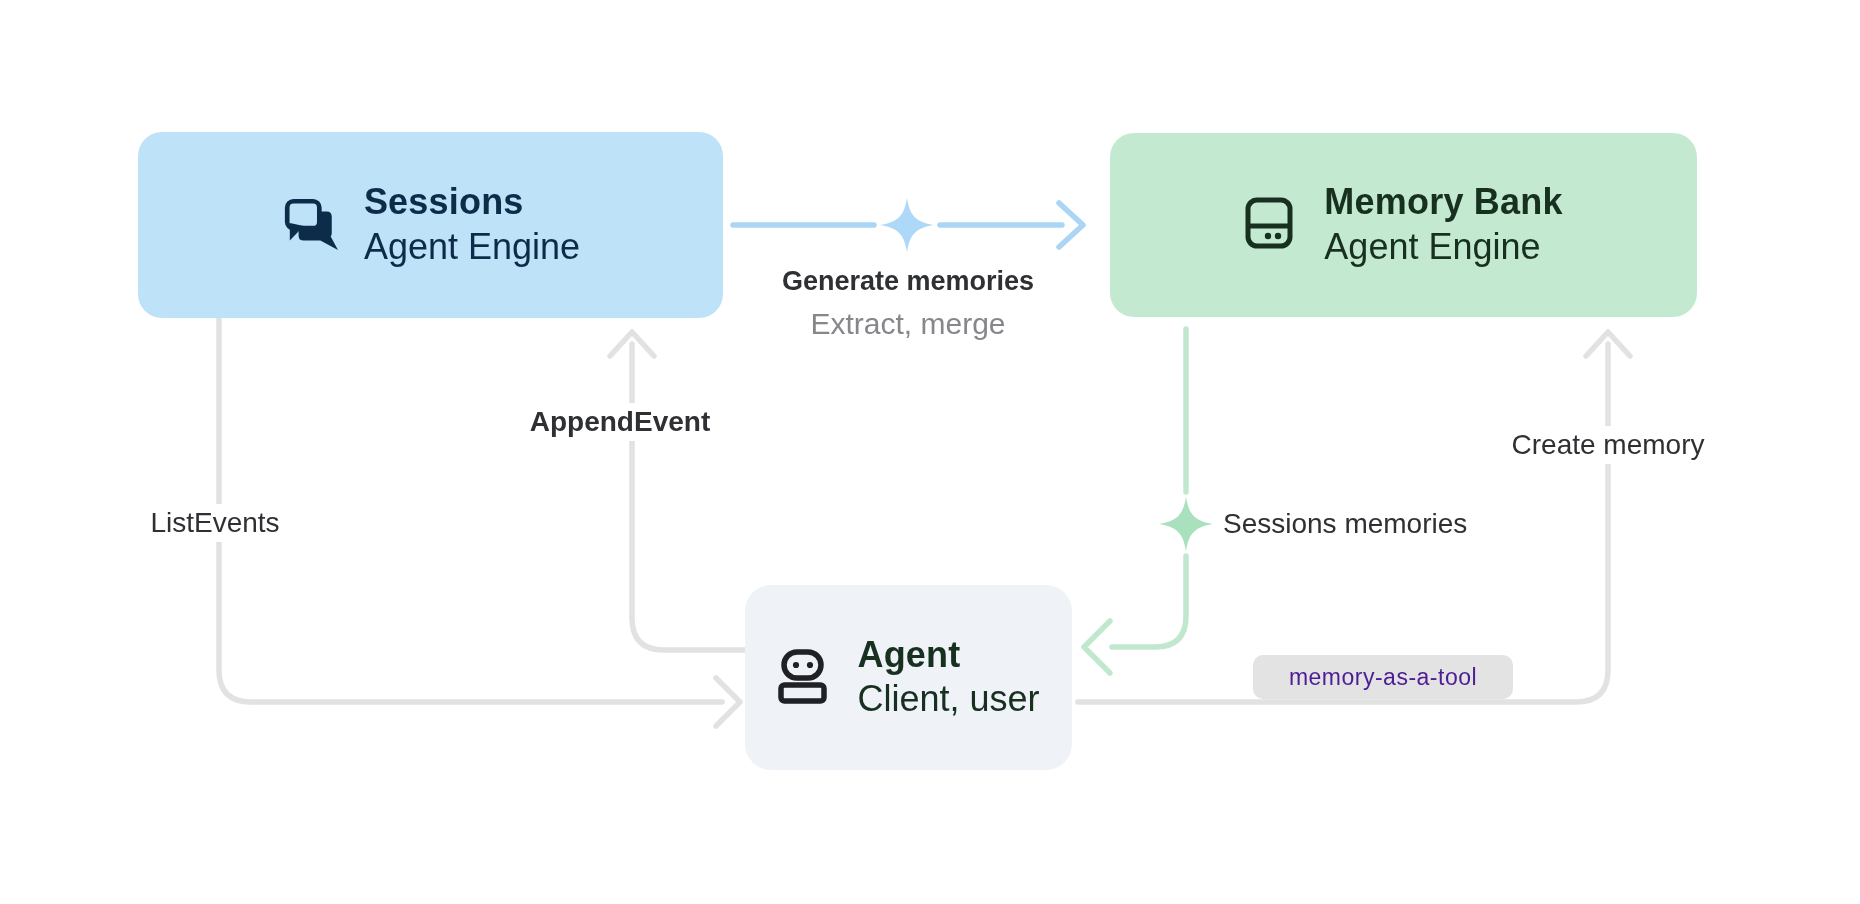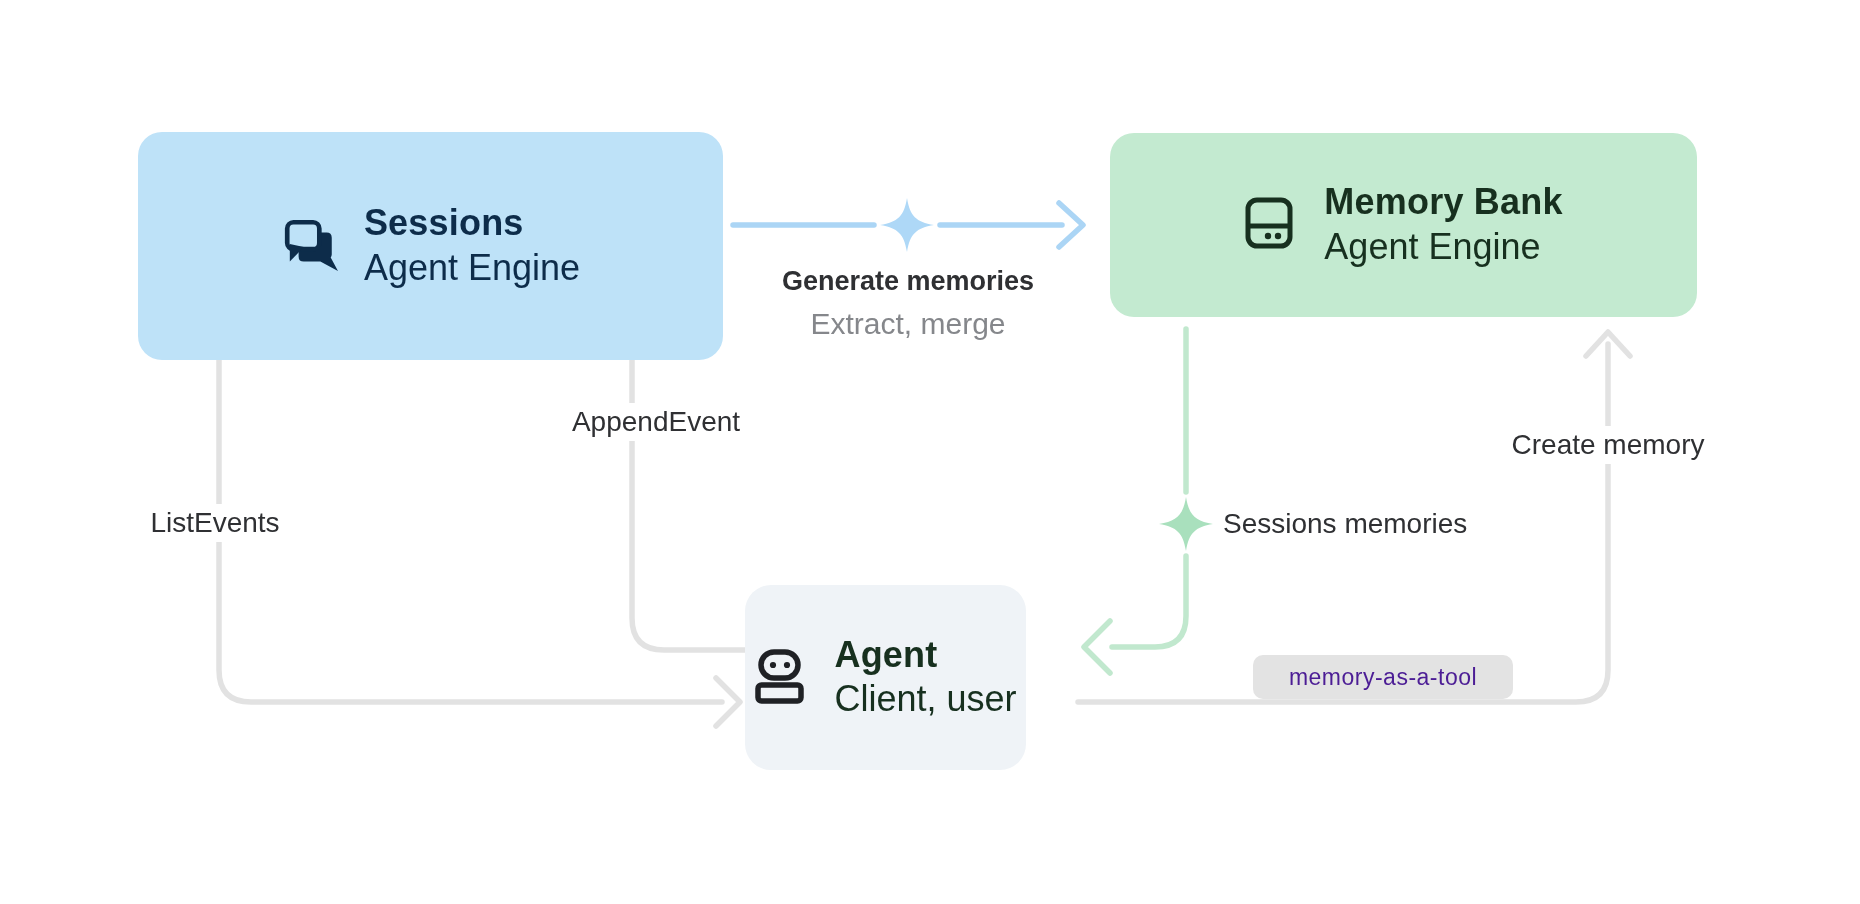--- a/index.html
+++ b/index.html
@@ -5,29 +5,29 @@
   html,body{margin:0;padding:0;background:#ffffff;}
   body{font-family:"Liberation Sans","DejaVu Sans",sans-serif;}
   #canvas{position:relative;width:1860px;height:904px;background:#ffffff;overflow:hidden;}
   #wires{position:absolute;left:0;top:0;width:1860px;height:904px;}
 
   .node{position:absolute;display:flex;align-items:center;justify-content:center;gap:30px;border-radius:24px;}
   .node .txt{display:flex;flex-direction:column;justify-content:center;}
   .node .title{font-size:36px;font-weight:700;line-height:1.18;letter-spacing:.2px;}
   .node .subtitle{font-size:36px;font-weight:400;line-height:1.25;}
 
-  .node-sessions{left:138px;top:132px;width:585px;height:228px;background:#bee2f8;color:#0d2c4a;gap:25px;}
+  .node-sessions{left:138px;top:132px;width:585px;height:186px;background:#bee2f8;color:#0d2c4a;gap:25px;}
   .node-memory{left:1110px;top:133px;width:587px;height:184px;background:#c3ead0;color:#17301f;}
-  .node-agent{left:745px;top:585px;width:281px;height:185px;background:#eff3f7;color:#17301f;border-radius:26px;}
+  .node-agent{left:745px;top:585px;width:327px;height:185px;background:#eff3f7;color:#17301f;border-radius:26px;}
 
   .edge-label{position:absolute;font-size:28px;color:#2f3033;white-space:nowrap;z-index:3;}
   .masked{background:#ffffff;padding:3px 9px;transform:translateX(-50%);}
   .lbl-generate{left:908px;top:266px;transform:translateX(-50%);font-size:27px;font-weight:600;}
   .lbl-extract{left:908px;top:307px;transform:translateX(-50%);font-size:30px;color:#85878b;font-weight:400;text-align:right;}
-  .lbl-append{left:656px;top:403px;}
+  .lbl-append{left:620px;top:403px;font-weight:bold;}
   .lbl-list{left:215px;top:504px;}
   .lbl-create{left:1608px;top:426px;}
   .lbl-retrieve{left:1223px;top:508px;}
 
   .chip{position:absolute;left:1253px;top:655px;width:260px;height:44px;background:#e3e3e3;border-radius:10px;display:flex;align-items:center;justify-content:center;z-index:2;}
   .chip span{font-size:23px;color:#4c1d95;letter-spacing:.5px;}
 </style>
 </head>
 <body>
 

